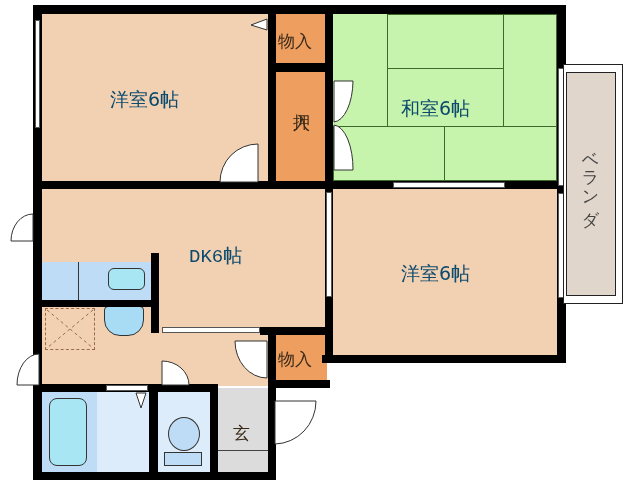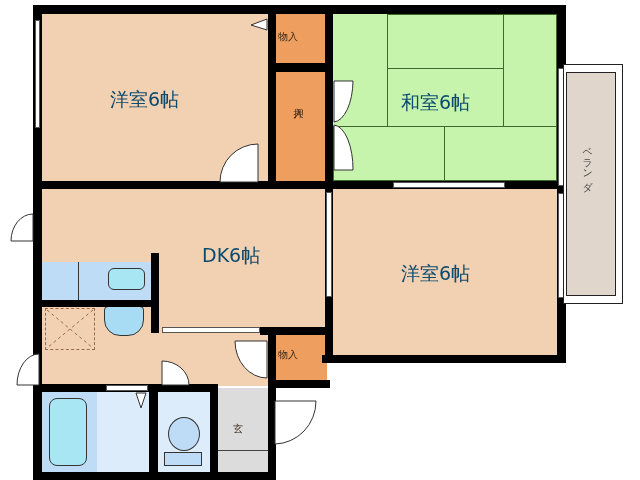--- a/index.html
+++ b/index.html
@@ -9,21 +9,21 @@
   .wall { position:absolute; background:#000; }
   .room-peach { background:#f2d1b2; }
   .room-orange { background:#ee9e5f; }
   .room-green { background:#c7f4ac; }
   .room-blue-light { background:#dcecfb; }
   .room-blue { background:#bfdcf6; }
   .room-gray { background:#dcdcdc; }
   .veranda { background:#e0d6cc; border:1.5px solid #222; }
   .veranda-outer { border:1.5px solid #222; background:#fff; }
   .label { position:absolute; color:#0c4a6e; font-size:19px; white-space:nowrap; letter-spacing:0px; }
-  .label-sm { position:absolute; color:#3a2a1a; font-size:10px; white-space:nowrap; }
+  .label-sm { position:absolute; color:#3a2a1a; font-size:17px; white-space:nowrap; }
   .vert { writing-mode:vertical-rl; text-orientation:upright; }
   .tatami { position:absolute; border:1px solid #3c6a2a; box-sizing:border-box; }
   .window { position:absolute; background:#fff; border:1px solid #555; box-sizing:border-box; }
   .fixture { position:absolute; box-sizing:border-box; border:1.5px solid #333; }
   .dashed { position:absolute; border:1.5px dashed #9a6a4a; box-sizing:border-box; }
 </style>
 </head>
 <body>
 
 <div class="abs room-peach" style="left:42px;top:14px;width:226px;height:167px;"></div>
@@ -119,20 +119,20 @@
     <path d="M2 1 L12 1 L7 16 Z" fill="#fff" stroke="#333" stroke-width="1"></path>
   </svg>
 <svg class="abs" style="left:250px;top:18px;" width="18" height="14">
     <path d="M17 1 L17 12 L1 7 Z" fill="#fff" stroke="#333" stroke-width="1"></path>
   </svg>
 
 <div class="abs veranda-outer" style="left:563px;top:64px;width:60px;height:240px;"></div>
 <div class="abs veranda" style="left:566px;top:72px;width:50px;height:224px;"></div>
 
 <div class="label" style="left:110px;top:87px;">洋室6帖</div>
-<div class="label" style="left:401px;top:90px;">和室6帖</div>
-<div class="label" style="left:202px;top:243px;">DK6帖</div>
+<div class="label" style="left:401px;top:96px;">和室6帖</div>
+<div class="label" style="left:189px;top:243px;font-family:Liberation Mono, monospace;">DK6帖</div>
 <div class="label" style="left:401px;top:261px;">洋室6帖</div>
 <div class="label-sm" style="left:278px;top:30px;">物入</div>
 <div class="label-sm vert" style="left:291px;top:100px;">押入</div>
 <div class="label-sm" style="left:278px;top:348px;">物入</div>
 <div class="label-sm" style="left:233px;top:422px;">玄</div>
 <div class="label-sm vert" style="left:580px;top:140px;color:#444;">ベランダ</div>
 
 </body></html>

